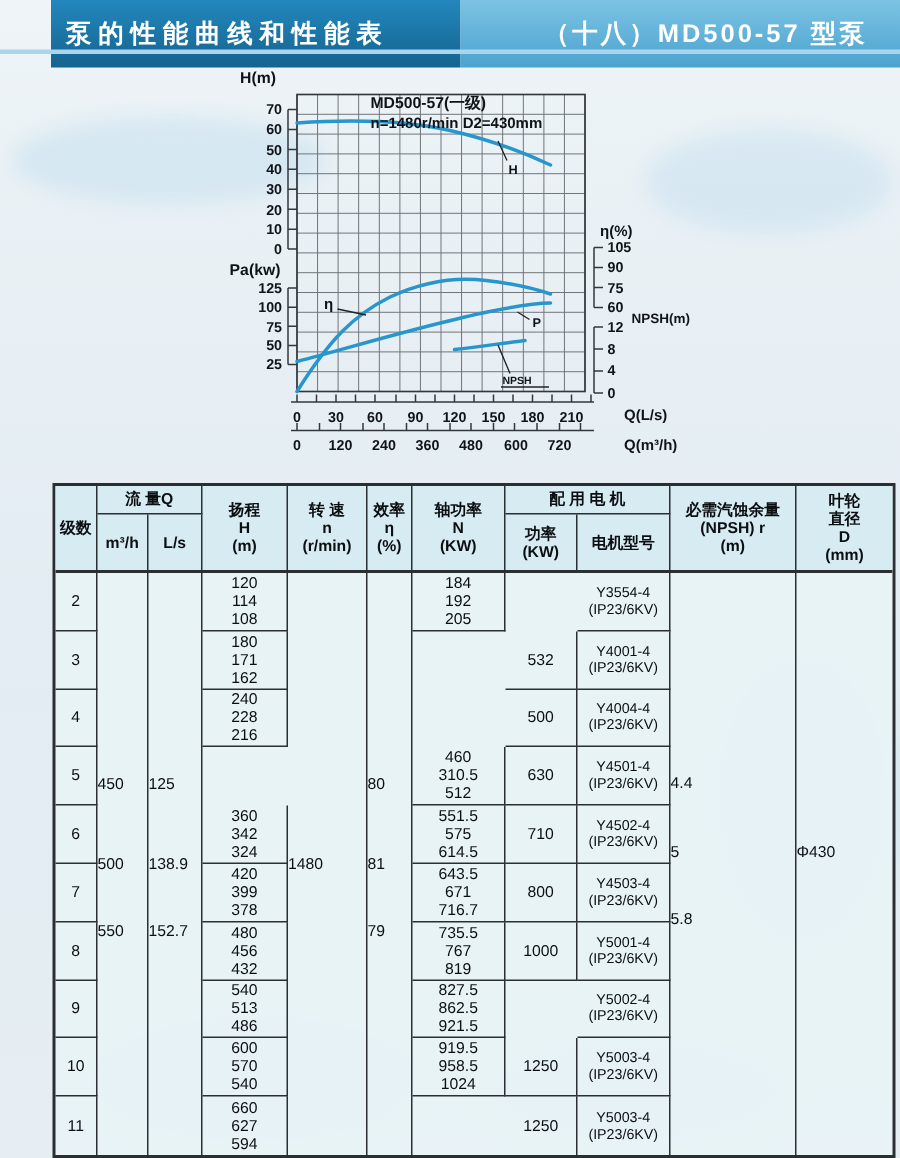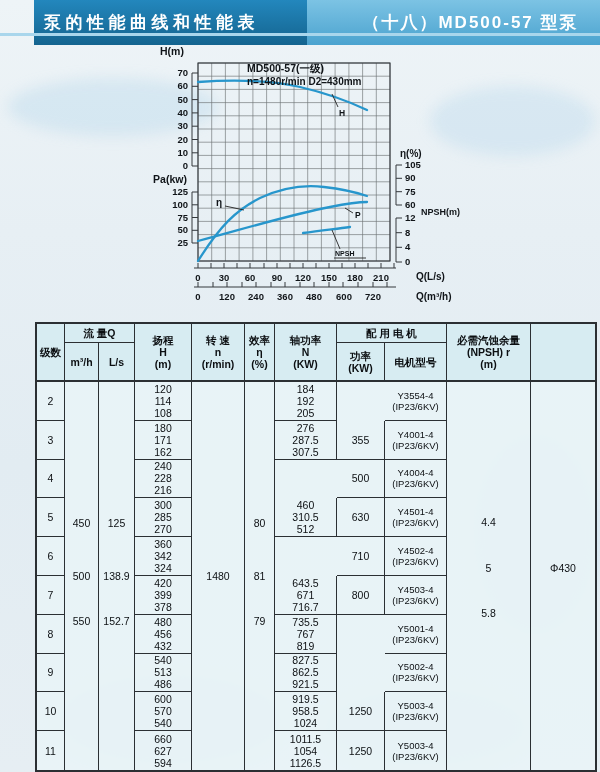--- a/index.html
+++ b/index.html
@@ -29,21 +29,21 @@
   .th.grp{border-bottom:1px solid #2b2f33;}
   .noR{border-right:none !important;}
   .tbody{display:grid;grid-template-columns:28px 34px 36px 57px 53px 30px 62px 48px 62px 84px 64px;
          grid-template-rows:repeat(10,38.8px);position:relative;}
   .bd{display:flex;align-items:center;justify-content:center;text-align:center;
       font-size:10.5px;line-height:12px;white-space:pre-line;color:#0c0f12;
       border-right:1px solid #2b2f33;border-bottom:1px solid #2b2f33;}
   .bd.nb{border-bottom:none;}
   .mdl{font-size:9.5px;line-height:11px;}
   .merged{position:relative;border-right:1px solid #2b2f33;}
-  .fv{position:absolute;left:0;right:0;text-align:center;transform:translateY(-50%);
+  .fv{position:absolute;left:0;right:0;transform:translateY(-50%);
       font-size:10.5px;color:#0c0f12;}
 </style>
 </head>
 <body>
 
 <div class="page">
 
   <div class="wm" style="left:8px;top:78px;width:210px;height:58px;background:rgba(140,195,228,0.22);"></div>
   <div class="wm" style="left:430px;top:86px;width:165px;height:70px;background:rgba(140,195,228,0.20);"></div>
   <div class="wm" style="left:470px;top:430px;width:130px;height:210px;background:rgba(150,200,232,0.20);"></div>
@@ -190,20 +190,24 @@
       <div class="th" style="grid-area:1/7/3/8">轴功率
 N
 (KW)</div>
       <div class="th grp" style="grid-area:1/8/2/10">配 用 电 机</div>
       <div class="th" style="grid-area:2/8/3/9">功率
 (KW)</div>
       <div class="th" style="grid-area:2/9/3/10">电机型号</div>
       <div class="th" style="grid-area:1/10/3/11">必需汽蚀余量
 (NPSH) r
 (m)</div>
+      <div class="th noR" style="grid-area:1/11/3/12">叶轮
+直径
+D
+(mm)</div>
     </div>
 
     <div class="tbody">
 
       <div class="merged" style="grid-area:1/2/11/3">
         <span class="fv" style="top:36.4%">450</span>
         <span class="fv" style="top:50%">500</span>
         <span class="fv" style="top:61.5%">550</span>
       </div>
       <div class="merged" style="grid-area:1/3/11/4">
@@ -235,50 +239,47 @@
       <div class="bd" style="grid-area:1/7">184
 192
 205</div>
       <div class="bd mdl" style="grid-area:1/9">Y3554-4
 (IP23/6KV)</div>
 
       <div class="bd" style="grid-area:2/1">3</div>
       <div class="bd" style="grid-area:2/4">180
 171
 162</div>
-      <div class="bd" style="grid-area:2/7">276
-287.5
-307.5</div>
-      <div class="bd" style="grid-area:2/8">355</div>
+      <div class="bd" style="grid-area:2/8">532</div>
       <div class="bd mdl" style="grid-area:2/9">Y4001-4
 (IP23/6KV)</div>
 
       <div class="bd" style="grid-area:3/1">4</div>
       <div class="bd" style="grid-area:3/4">240
 228
 216</div>
       <div class="bd" style="grid-area:3/8">500</div>
       <div class="bd mdl" style="grid-area:3/9">Y4004-4
 (IP23/6KV)</div>
 
       <div class="bd" style="grid-area:4/1">5</div>
-      <div class="bd" style="grid-area:4/4">300
-285
-270</div>
       <div class="bd" style="grid-area:4/7">460
 310.5
 512</div>
       <div class="bd" style="grid-area:4/8">630</div>
       <div class="bd mdl" style="grid-area:4/9">Y4501-4
 (IP23/6KV)</div>
 
       <div class="bd" style="grid-area:5/1">6</div>
       <div class="bd" style="grid-area:5/4">360
 342
 324</div>
+      <div class="bd" style="grid-area:5/7">551.5
+575
+614.5</div>
       <div class="bd" style="grid-area:5/8">710</div>
       <div class="bd mdl" style="grid-area:5/9">Y4502-4
 (IP23/6KV)</div>
 
       <div class="bd" style="grid-area:6/1">7</div>
       <div class="bd" style="grid-area:6/4">420
 399
 378</div>
       <div class="bd" style="grid-area:6/7">643.5
 671
@@ -287,20 +288,21 @@
       <div class="bd mdl" style="grid-area:6/9">Y4503-4
 (IP23/6KV)</div>
 
       <div class="bd" style="grid-area:7/1">8</div>
       <div class="bd" style="grid-area:7/4">480
 456
 432</div>
       <div class="bd" style="grid-area:7/7">735.5
 767
 819</div>
+      <div class="bd" style="grid-area:7/8">1000</div>
       <div class="bd mdl" style="grid-area:7/9">Y5001-4
 (IP23/6KV)</div>
 
       <div class="bd" style="grid-area:8/1">9</div>
       <div class="bd" style="grid-area:8/4">540
 513
 486</div>
       <div class="bd" style="grid-area:8/7">827.5
 862.5
 921.5</div>
@@ -315,21 +317,18 @@
 958.5
 1024</div>
       <div class="bd" style="grid-area:9/8">1250</div>
       <div class="bd mdl" style="grid-area:9/9">Y5003-4
 (IP23/6KV)</div>
 
       <div class="bd nb" style="grid-area:10/1">11</div>
       <div class="bd nb" style="grid-area:10/4">660
 627
 594</div>
-      <div class="bd nb" style="grid-area:10/7">1011.5
-1054
-1126.5</div>
       <div class="bd nb" style="grid-area:10/8">1250</div>
       <div class="bd nb mdl" style="grid-area:10/9">Y5003-4
 (IP23/6KV)</div>
     </div>
   </div>
 </div>
 
 </body></html>

